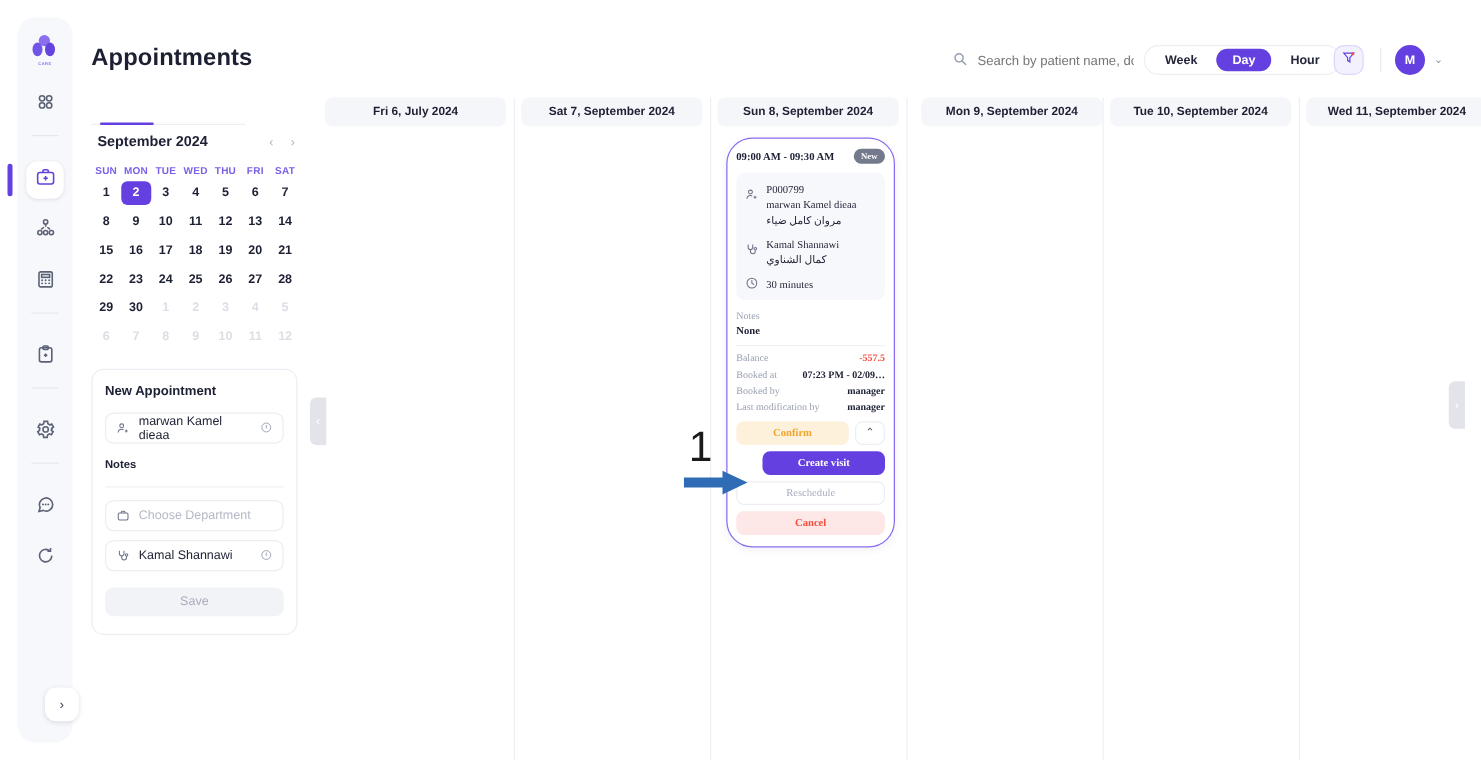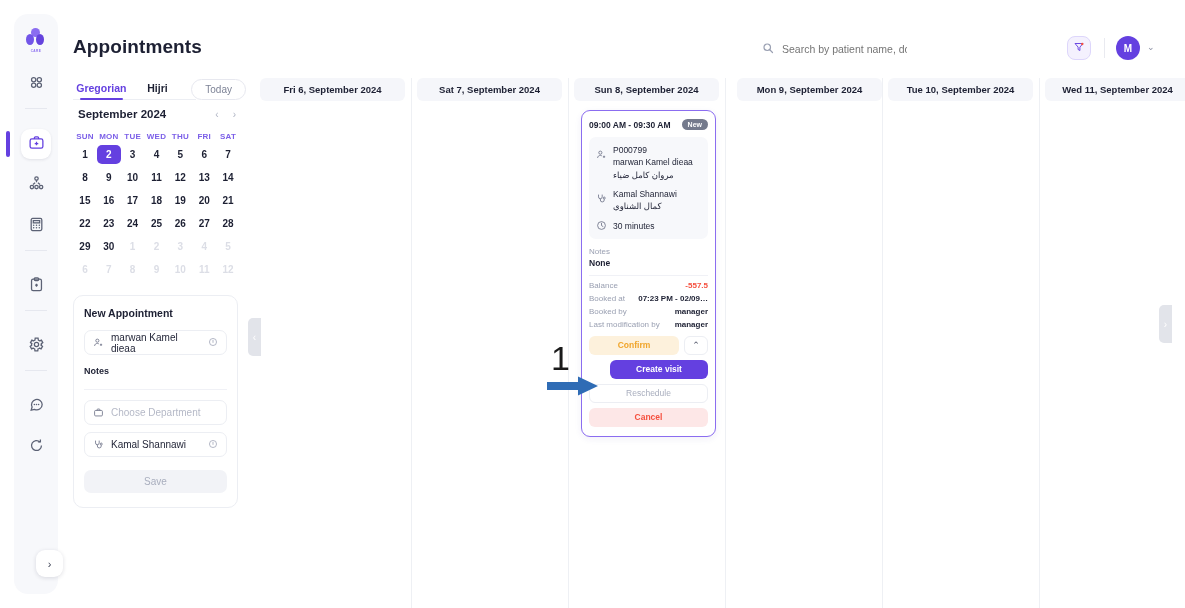--- a/index.html
+++ b/index.html
@@ -145,22 +145,22 @@
   .col-sep { position:absolute; top:8px; width:1px; height:530px; background:#eef0f4; }
   .col-head {
     height:23px; margin:8px 6px 0; background:#f5f6fa; border-radius:6px;
     display:flex; align-items:center; justify-content:center;
     font-size:9.5px; font-weight:700; color:#1d2033;
   }
 
   
   .appt {
     position:absolute; left:581px; top:110px; width:135px;
-    background:#fff; border:1px solid #8b6df0; border-radius:9px;
-    padding:8px 7px 9px; box-shadow:0 2px 7px rgba(60,40,160,.07);
+    background:#fff; border:1px solid #8b6df0; border-radius:21px;
+    padding:8px 7px 9px; box-shadow:0 2px 7px rgba(60,40,160,.07);font-family:Liberation Serif, serif;
   }
   .appt-top { display:flex; align-items:center; justify-content:space-between; }
   .appt-time { font-size:8.5px; font-weight:700; color:#1d2033; }
   .badge-new {
     background:#747a8c; color:#fff; font-size:7px; font-weight:700;
     padding:2px 6px; border-radius:8px;
   }
   .appt-info { margin-top:7px; background:#f7f8fb; border-radius:7px; padding:7px 7px; }
   .info-row { display:flex; gap:6px; align-items:flex-start; margin-bottom:7px; }
   .info-row:last-child { margin-bottom:0; align-items:center; }
@@ -306,40 +306,38 @@
   <div class="search">
     <span>
       <svg viewBox="0 0 24 24" fill="none" stroke="currentColor" stroke-width="2.4">
           <circle cx="10.5" cy="10.5" r="6.5"></circle>
           <path d="M15.5 15.5L21 21" stroke-linecap="round"></path>
         </svg>
     </span>
     <input placeholder="Search by patient name, doc…" style="">
   </div>
 
+  <div class="seg">
+    <div class="opt">Week</div>
+    <div class="opt on">Day</div>
+    <div class="opt">Hour</div>
+  </div>
 
   <div class="filter-btn">
     <span>
       <svg viewBox="0 0 24 24" fill="none" stroke="currentColor" stroke-width="1.9">
         <path d="M4 5h16l-6.2 7.2V19l-3.6-2v-4.8z"></path>
         <circle cx="18.5" cy="6" r="2.4" fill="#f5503f" stroke="none"></circle>
       </svg>
     </span>
   </div>
   <div class="hdr-div"></div>
   <div class="avatar">M</div>
   <div class="avatar-caret">⌄</div>
 
-  <div class="cal-tabs">
-    <div class="row">
-      <div class="tab greg">Gregorian</div>
-      <div class="tab hijri">Hijri</div>
-      <div class="today">Today</div>
-    </div>
-  </div>
   <div class="tabs-underline"></div>
   <div class="tabs-underline-active"></div>
 
   <div class="cal">
     <div class="cal-head">
       <div class="mon">September 2024</div>
       <div class="cal-nav">
         <span>‹</span>
         <span>›</span>
       </div>
@@ -450,21 +448,21 @@
 
     <div class="save-btn">Save</div>
   </div>
 
   <div class="handle l">‹</div>
   <div class="handle r">›</div>
 
   <div class="board">
     <div id="columns">
         <div class="col" style="left: 0px;">
-          <div class="col-head">Fri 6, September 2024</div>
+          <div class="col-head">Fri 6, July 2024</div>
         </div>
         <div class="col" style="left: 157px;">
           <div class="col-head">Sat 7, September 2024</div>
         </div>
         <div class="col-sep" style="left: 157px;"></div>
         <div class="col" style="left: 314px;">
           <div class="col-head">Sun 8, September 2024</div>
         </div>
         <div class="col-sep" style="left: 314px;"></div>
         <div class="col" style="left: 477px;">

